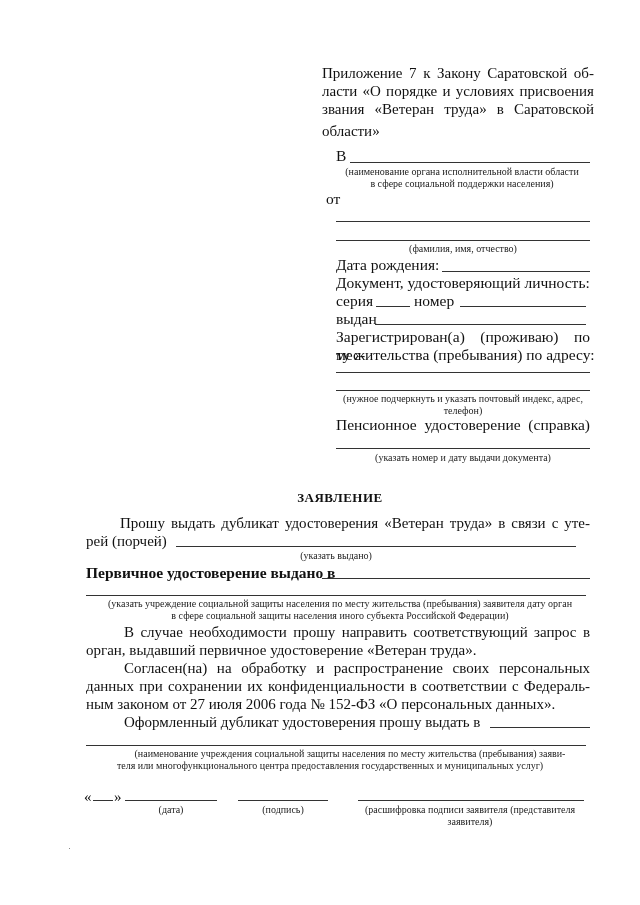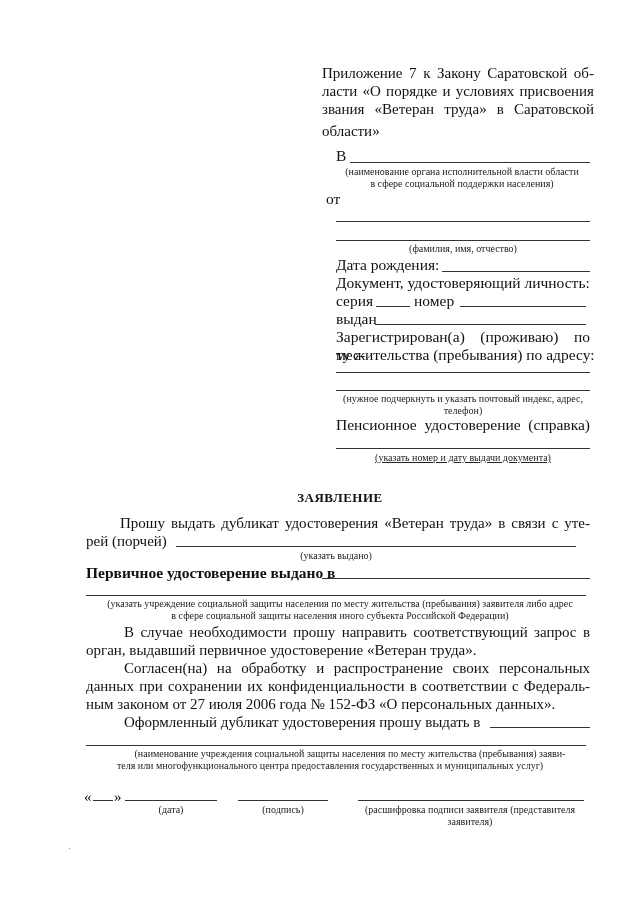--- a/index.html
+++ b/index.html
@@ -48,33 +48,33 @@
 
 <div class="abs t16 justify" style="left:336px; top:328px; width:254px;">Зарегистрирован(а) (проживаю) по мес-</div>
 <div class="abs t16" style="left:336px; top:346px;">ту жительства (пребывания) по адресу:</div>
 <div class="line" style="left:336px; top:372px; width:254px;"></div>
 <div class="line" style="left:336px; top:390px; width:254px;"></div>
 <div class="abs sm center" style="left:330px; top:393px; width:266px;">(нужное подчеркнуть и указать почтовый индекс, адрес,</div>
 <div class="abs sm center" style="left:330px; top:405px; width:266px;">телефон)</div>
 
 <div class="abs t16 justify" style="left:336px; top:416px; width:254px;">Пенсионное удостоверение (справка)</div>
 <div class="line" style="left:336px; top:448px; width:254px;"></div>
-<div class="abs sm center" style="left:336px; top:452px; width:254px;text-decoration:underline;">(указать номер и дату выдачи документа)</div>
+<div class="abs sm center" style="left:336px; top:452px; width:254px;">(указать номер и дату выдачи документа)</div>
 
 <div class="abs title center" style="left:80px; top:482px; width:520px;">ЗАЯВЛЕНИЕ</div>
 
 <div class="abs t15 justify" style="left:120px; top:514px; width:470px;">Прошу выдать дубликат удостоверения «Ветеран труда» в связи с уте-</div>
 <div class="abs t15" style="left:86px; top:532px;">рей (порчей)</div>
 <div class="line" style="left:176px; top:546px; width:400px;"></div>
 <div class="abs sm center" style="left:176px; top:550px; width:320px;">(указать выдано)</div>
 
 <div class="abs t16" style="left:86px; top:564px;font-weight:bold;">Первичное удостоверение выдано в</div>
 <div class="line" style="left:322px; top:578px; width:268px;"></div>
 <div class="line" style="left:86px; top:595px; width:500px;"></div>
-<div class="abs sm center" style="left:80px; top:598px; width:520px;">(указать учреждение социальной защиты населения по месту жительства (пребывания) заявителя либо адрес</div>
+<div class="abs sm center" style="left:80px; top:598px; width:520px;">(указать учреждение социальной защиты населения по месту жительства (пребывания) заявителя дату орган</div>
 <div class="abs sm center" style="left:80px; top:610px; width:520px;">в сфере социальной защиты населения иного субъекта Российской Федерации)</div>
 
 <div class="abs t15 justify" style="left:124px; top:623px; width:466px;">В случае необходимости прошу направить соответствующий запрос в</div>
 <div class="abs t15" style="left:86px; top:641px;">орган, выдавший первичное удостоверение «Ветеран труда».</div>
 
 <div class="abs t15 justify" style="left:124px; top:659px; width:466px;">Согласен(на) на обработку и распространение своих персональных</div>
 <div class="abs t15 justify" style="left:86px; top:677px; width:504px;">данных при сохранении их конфиденциальности в соответствии с Федераль-</div>
 <div class="abs t15" style="left:86px; top:695px;">ным законом от 27 июля 2006 года № 152-ФЗ «О персональных данных».</div>
 
 <div class="abs t15" style="left:124px; top:713px;">Оформленный дубликат удостоверения прошу выдать в</div>

